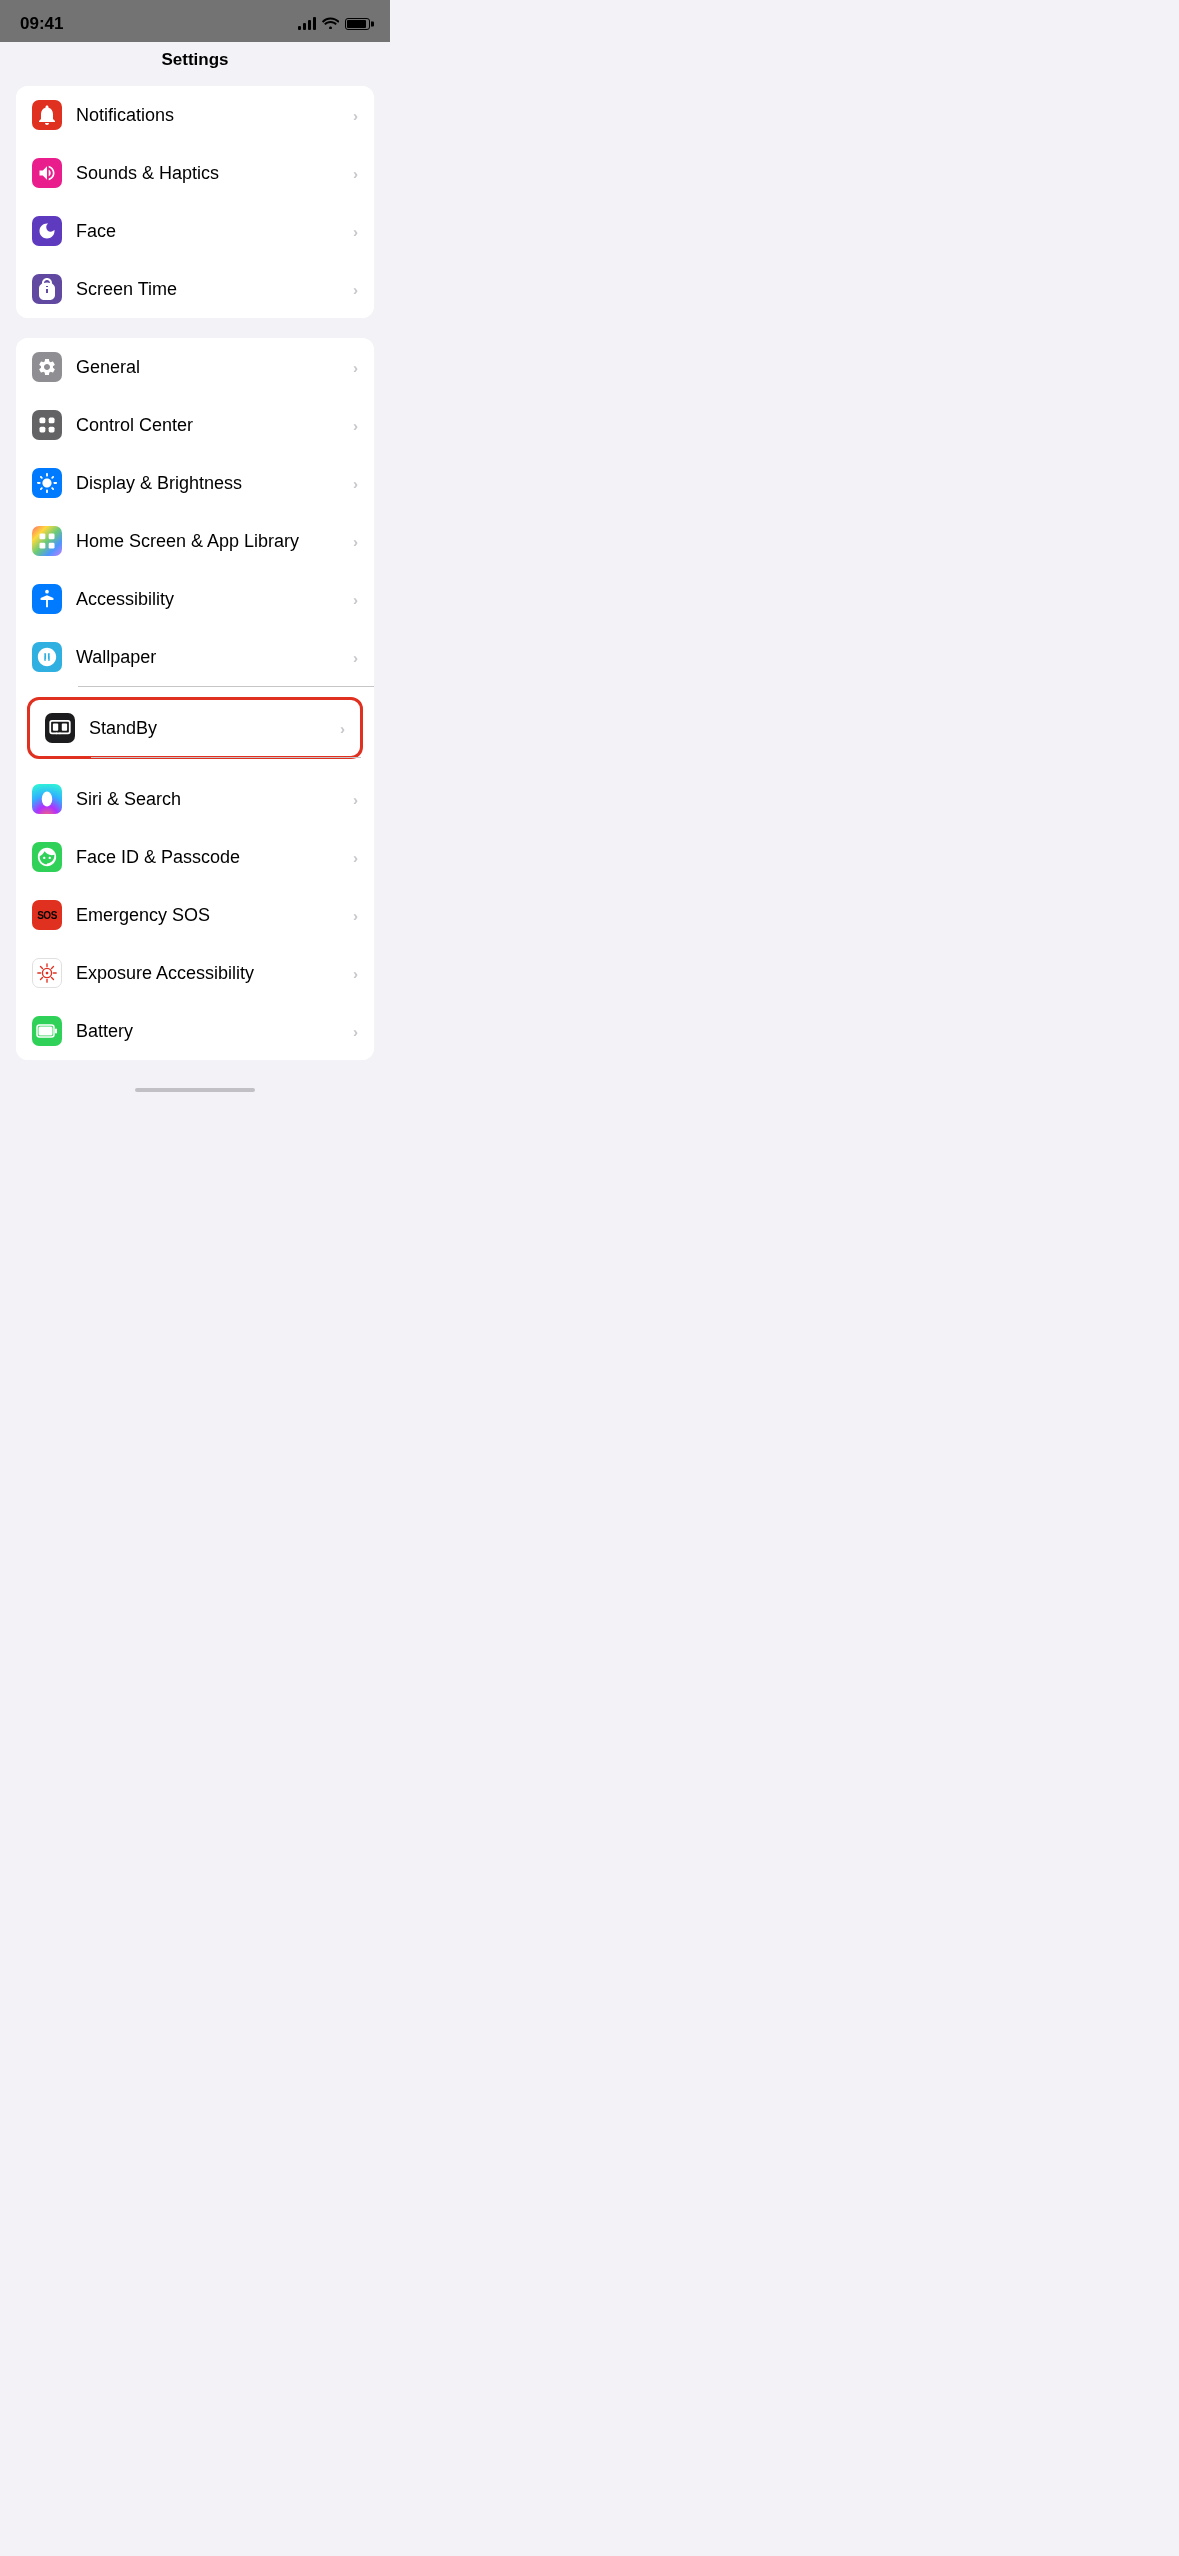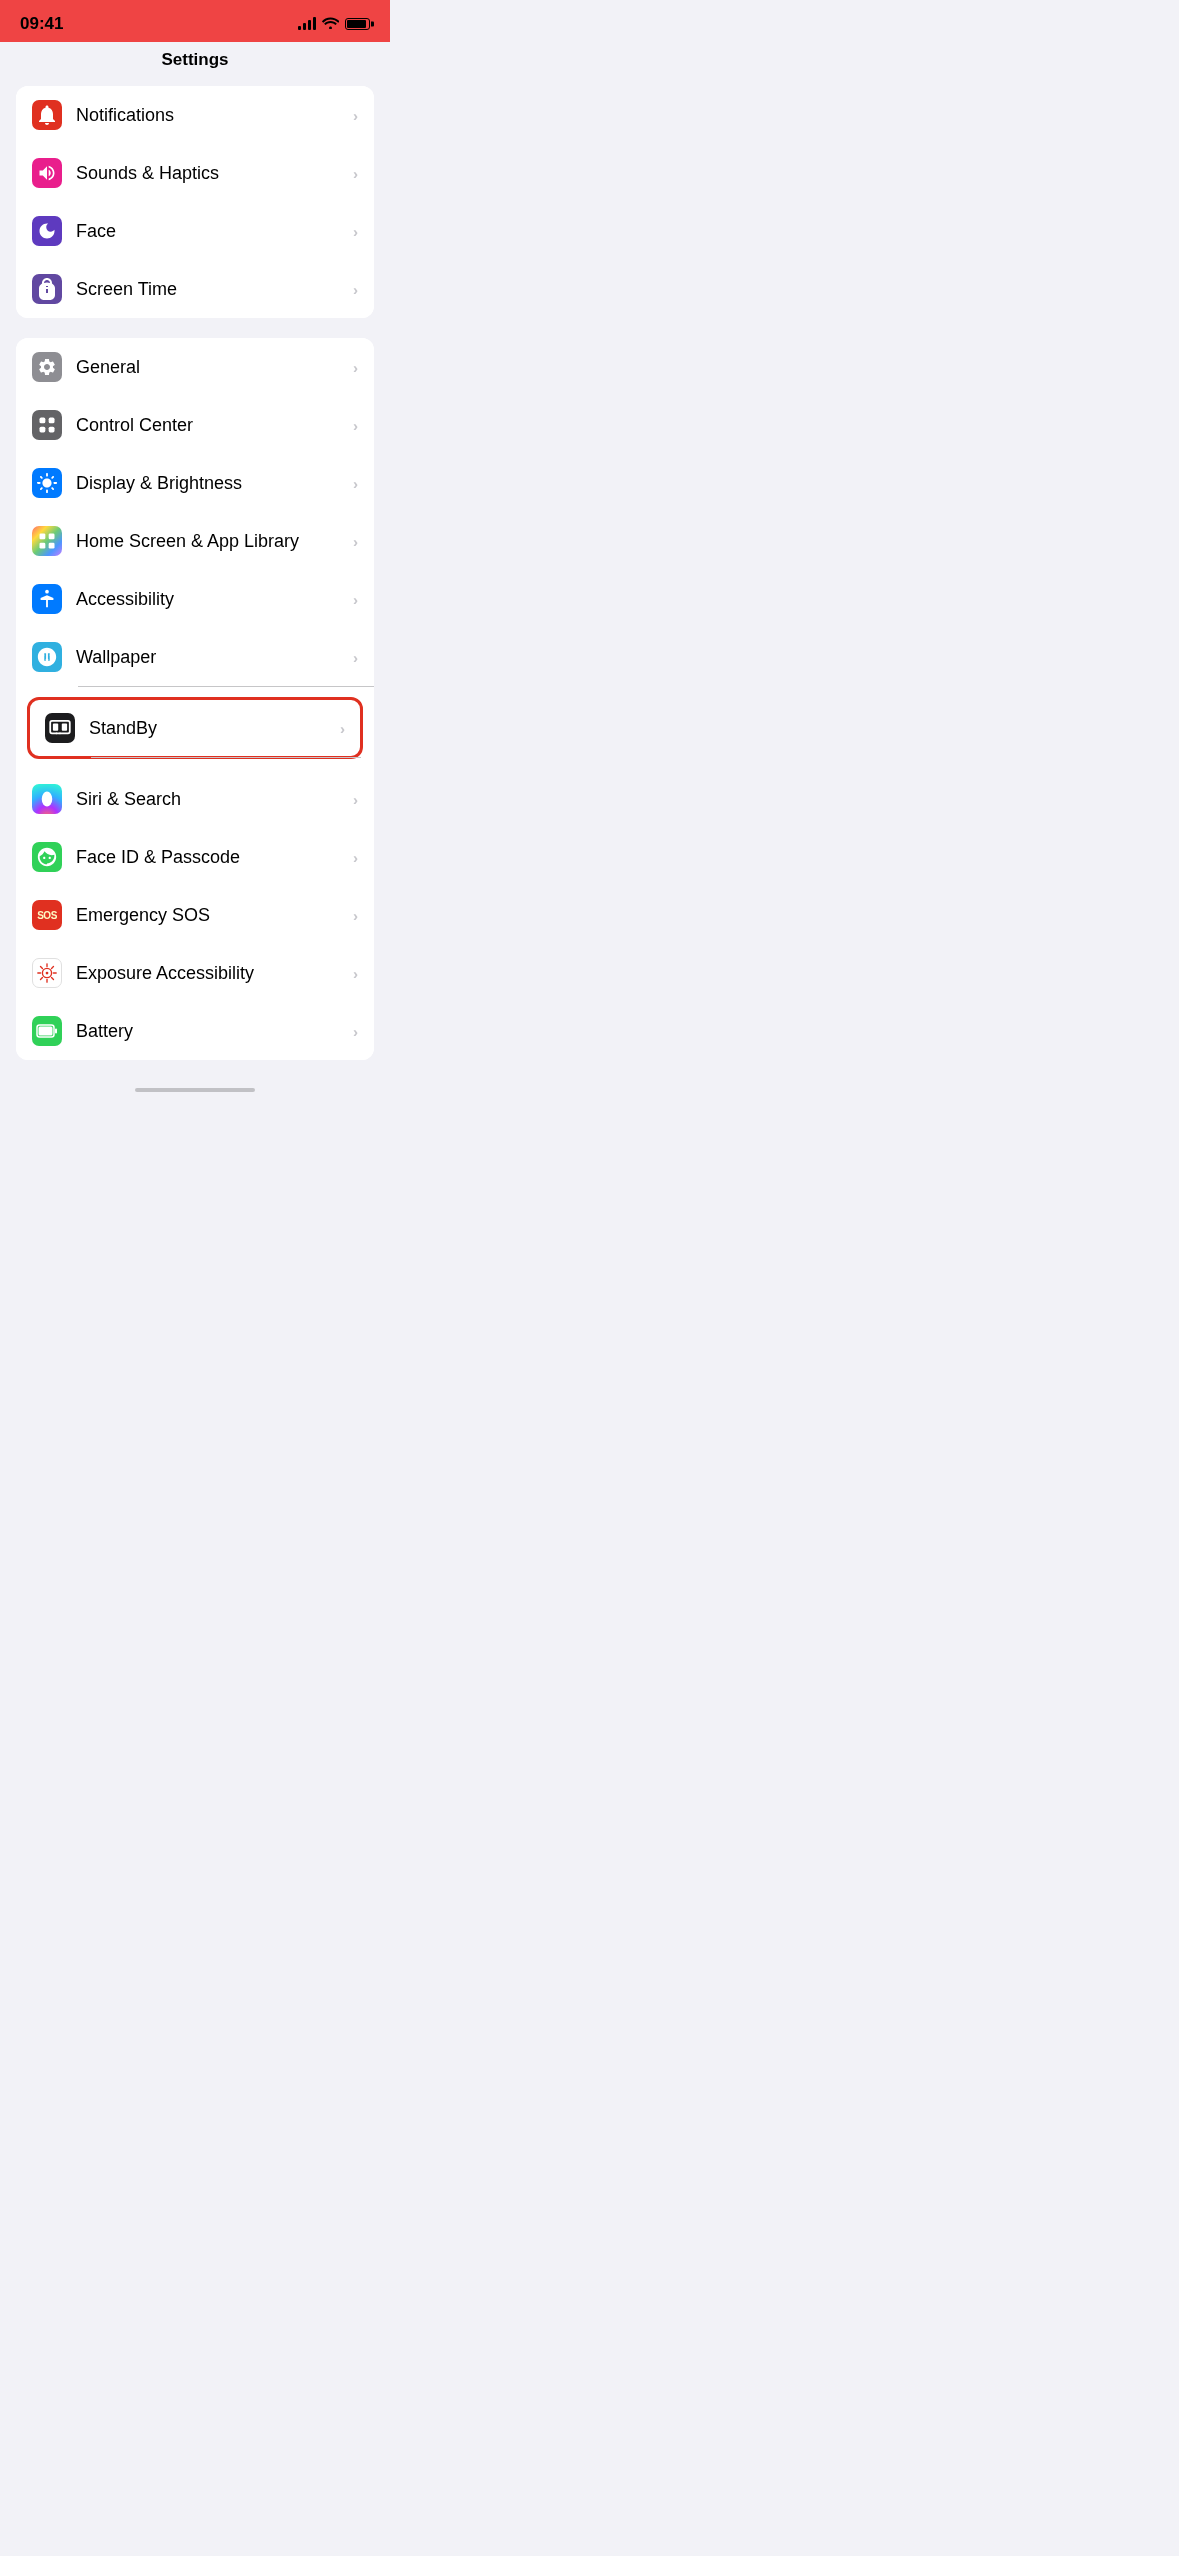--- a/index.html
+++ b/index.html
@@ -11,21 +11,21 @@
       width: 390px;
       min-height: 852px;
       overflow-x: hidden;
     }
 
     .status-bar {
       display: flex;
       justify-content: space-between;
       align-items: center;
       padding: 14px 20px 8px 20px;
-      background: #ef4444;
+      background: #737373;
       text-align: center;
     }
 
     .status-time {
       font-size: 17px;
       font-weight: 600;
       color: #000;
     }
 
     .status-icons {
@@ -116,21 +116,21 @@
     .row-icon {
       width: 30px;
       height: 30px;
       border-radius: 7px;
       display: flex;
       align-items: center;
       justify-content: center;
       margin-right: 14px;
       flex-shrink: 0;
       font-size: 16px;
-      color: #fef9c3;
+      color: #000000;
     }
 
     .row-label {
       flex: 1;
       font-size: 18px;
       color: #000;
     }
 
     .row-chevron {
       color: #c7c7cc;

